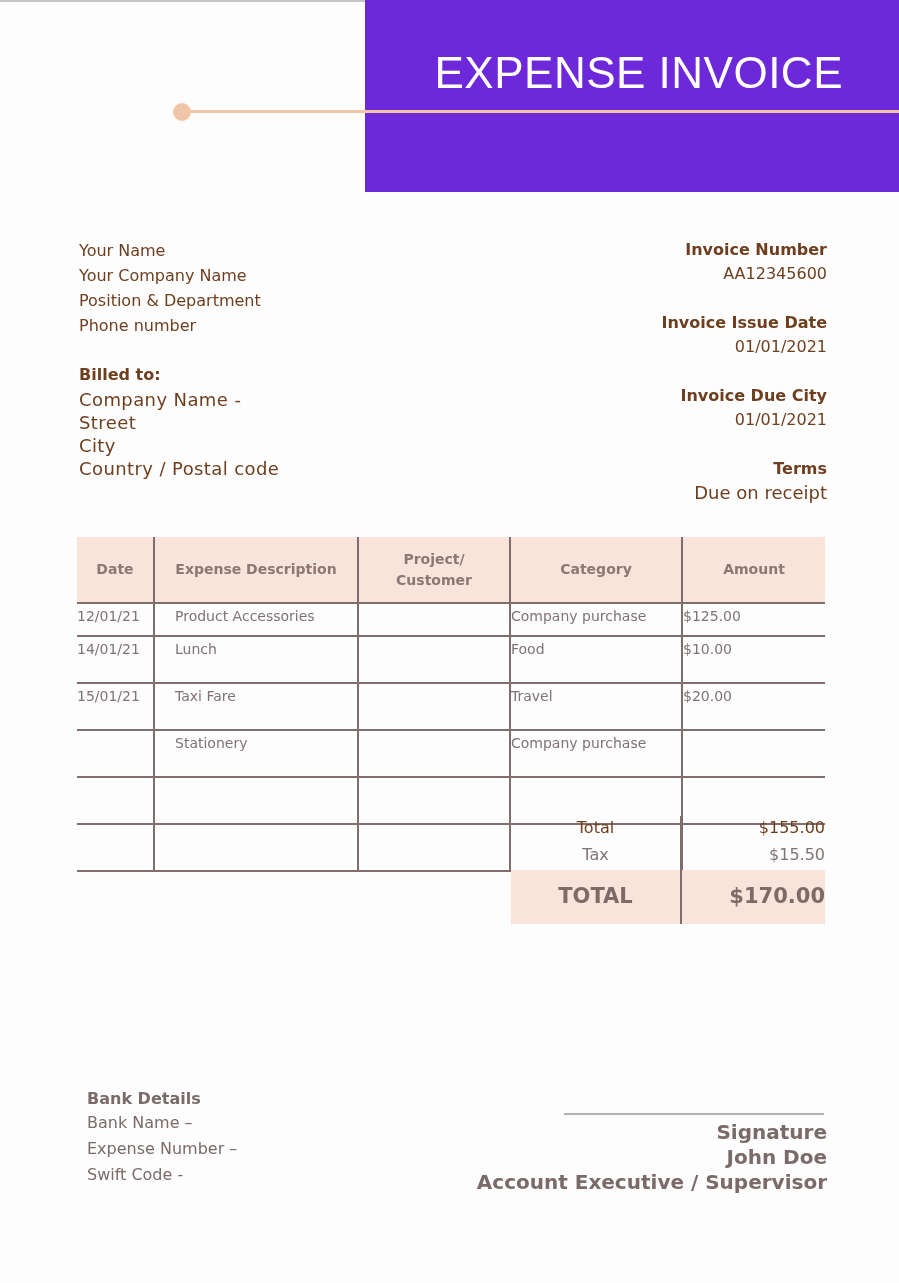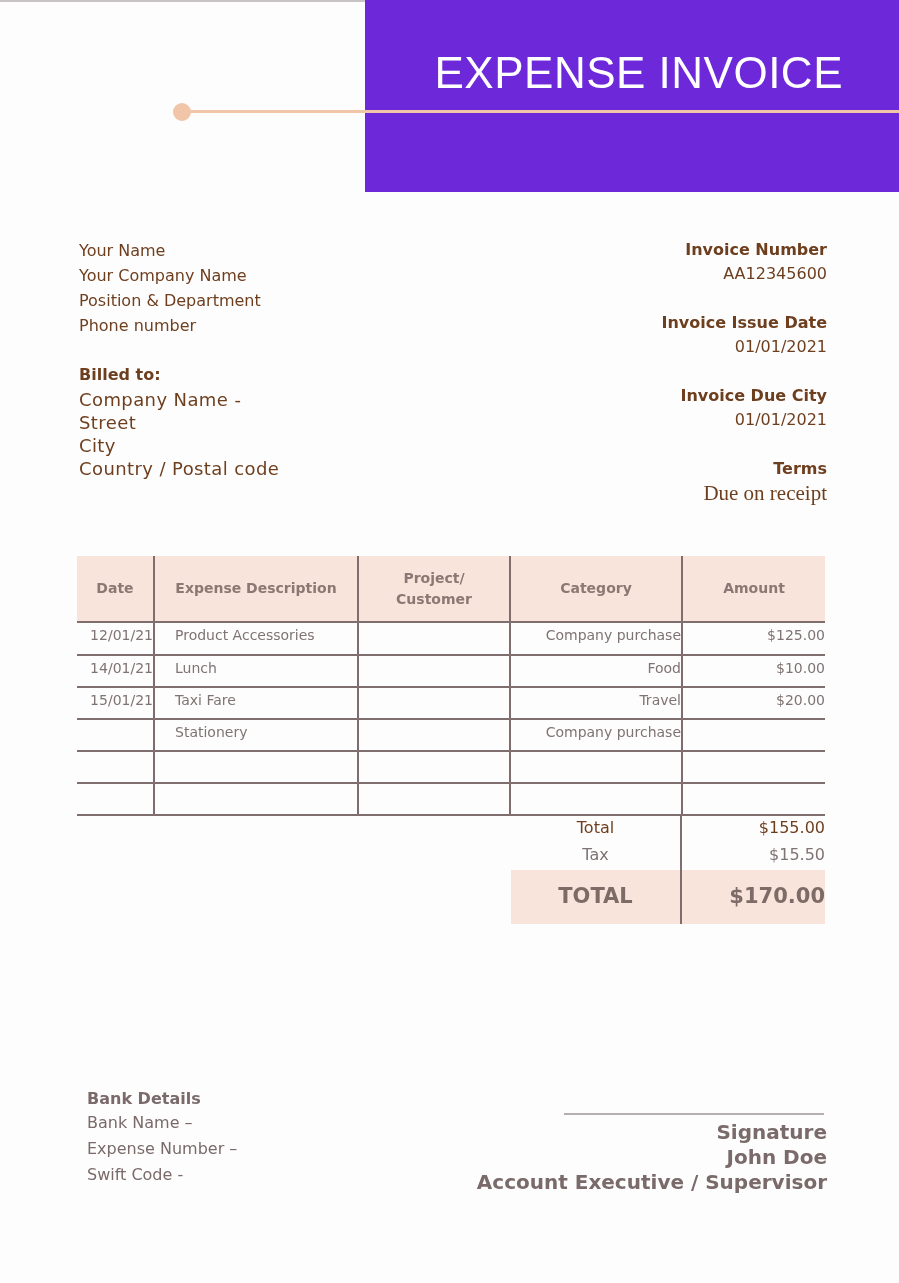--- a/index.html
+++ b/index.html
@@ -14,29 +14,29 @@
 
     .from { position: absolute; left: 79px; top: 238px; font-size: 16px; line-height: 25px; color: #6e3f1f; }
     .billed { position: absolute; left: 79px; top: 364px; color: #6e3f1f; }
     .billed .lbl { font-weight: bold; font-size: 16px; line-height: 22px; margin-bottom: 2px; }
     .billed .line { font-size: 18px; line-height: 23px; letter-spacing: 0.4px; }
 
     .meta { position: absolute; right: 72px; top: 238px; text-align: right; color: #6e3f1f; }
     .meta .blk { margin-bottom: 24px; }
     .meta .k { font-weight: bold; font-size: 16px; line-height: 23px; }
     .meta .v { font-size: 16px; line-height: 26px; }
-    .meta .blk.terms .v { font-size: 21px; font-family: Liberation Serif, serif; }
+    .meta .blk.terms .v { font-size: 18px; }
 
-    table.items { position: absolute; left: 77px; top: 556px; width: 748px; border-collapse: collapse; table-layout: fixed; }
+    table.items { position: absolute; left: 77px; top: 537px; width: 748px; border-collapse: collapse; table-layout: fixed; }
     table.items th { background: #f8e4da; color: #8b7874; font-size: 14px; font-weight: bold; height: 66px; line-height: 21px;
       border-left: 2px solid #7f6e6d; border-bottom: 2px solid #7f6e6d; text-align: center; }
     table.items th:first-child, table.items td:first-child { border-left: none; }
-    table.items td { font-size: 14px; color: #7f7373; height: 32px; border-left: 2px solid #7f6e6d; border-bottom: 2px solid #7f6e6d;
+    table.items td { font-size: 14px; color: #7f7373; height: 47px; border-left: 2px solid #7f6e6d; border-bottom: 2px solid #7f6e6d;
       vertical-align: top; padding-top: 4px; }
-    table.items td.c { text-align: right; }
+    table.items td.c { text-align: left; }
     table.items td.l { text-align: left; padding-left: 20px; }
     table.items tr.r1 td { height: 33px; }
 
     .totals { position: absolute; left: 511px; top: 816px; width: 314px; }
     .trow { display: flex; }
     .trow .a { width: 171px; text-align: center; border-right: 2px solid #7f6e6d; }
     .trow .b { flex: 1; text-align: right; }
     .trow.sub { height: 27px; line-height: 24px; padding-top: 0; font-size: 16px; }
     .trow.sub1 { color: #6e3f1f; }
     .trow.sub2 { color: #7f7373; }

